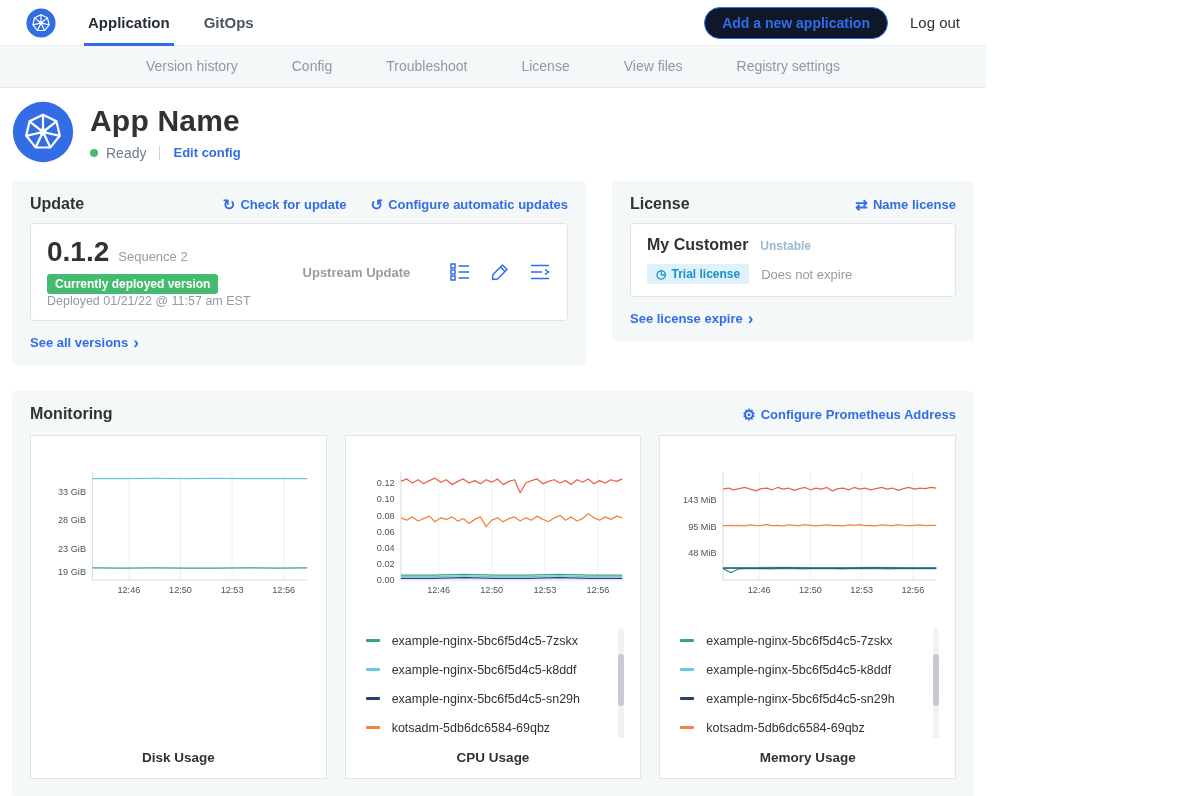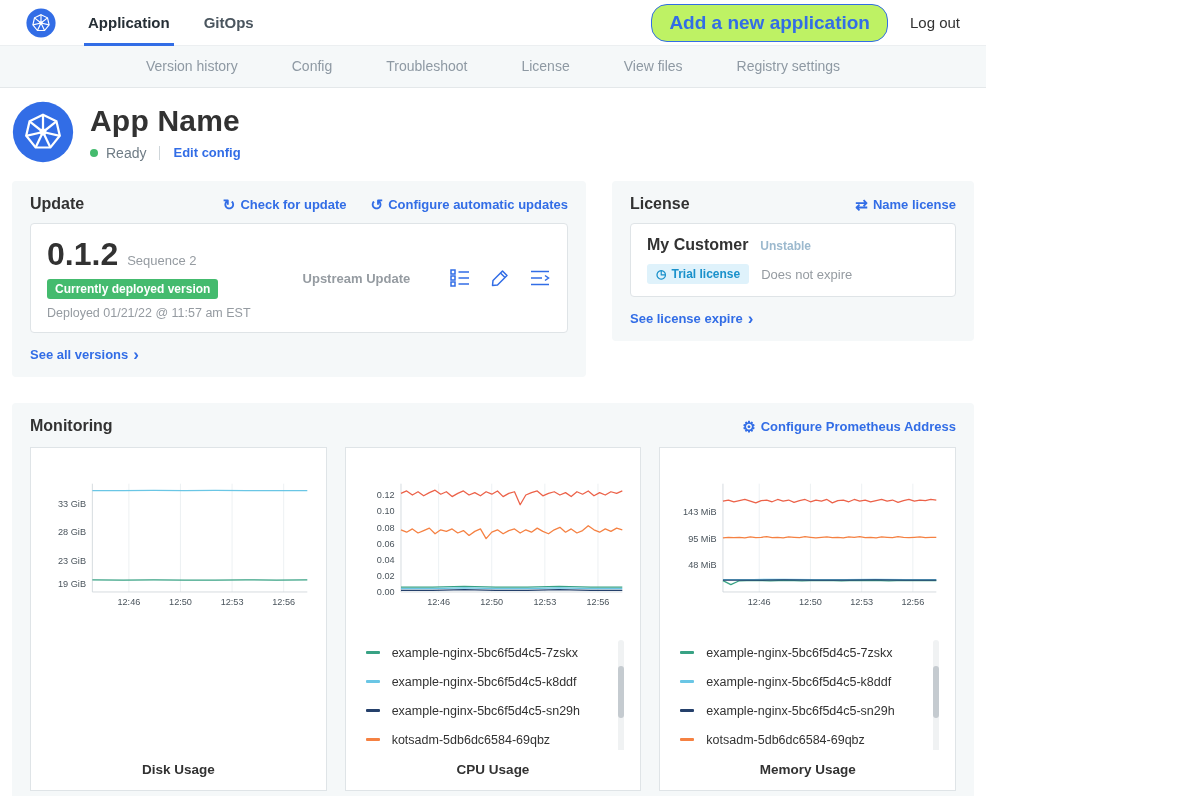--- a/index.html
+++ b/index.html
@@ -7,21 +7,21 @@
   .page{width:986px;height:796px;overflow:hidden;background:#fff;position:relative;}
 
   
   .topnav{height:46px;display:flex;align-items:center;padding:0 26px;border-bottom:1px solid #eceff1;box-sizing:border-box;background:#fff;}
   .logo-sm{width:30px;height:30px;flex:none;}
   .toptab{font-size:15px;font-weight:bold;color:#4a555e;margin-left:34px;height:46px;line-height:46px;position:relative;cursor:pointer;}
   .toptab.first{margin-left:32px;}
   .toptab.active{color:#262f36;}
   .toptab.active:after{content:"";position:absolute;left:-4px;right:-4px;bottom:0;height:3px;background:#326de6;}
   .topnav-right{margin-left:auto;display:flex;align-items:center;gap:22px;}
-  .add-app-btn{border:1px solid #326de6;color:#326de6;background:#bef264;border-radius:16px;padding:7px 17px;font-size:19px;font-weight:bold;font-family:inherit;cursor:pointer;}
+  .add-app-btn{border:1px solid #326de6;color:#326de6;background:#0f172a;border-radius:16px;padding:7px 17px;font-size:14px;font-weight:bold;font-family:inherit;cursor:pointer;}
   .logout{font-size:15px;color:#323232;cursor:pointer;}
 
   
   .subnav{height:42px;background:#f5f8f9;border-bottom:1px solid #e4e8ea;display:flex;justify-content:center;box-sizing:border-box;}
   .subtab{font-size:14px;color:#8e99a3;padding:0 27px;line-height:41px;height:42px;box-sizing:border-box;cursor:pointer;white-space:nowrap;}
   .subtab.active{color:#323232;font-weight:bold;border-bottom:2px solid #44515c;}
 
   
   .app-header{display:flex;align-items:center;padding:13px 0 12px 12px;}
   .logo-lg{width:62px;height:62px;flex:none;}
@@ -38,24 +38,24 @@
   .cards-row{display:flex;align-items:flex-start;gap:26px;padding:6px 12px 0;}
   .card{background:#f5f8f9;border-radius:4px;padding:14px 18px;box-sizing:border-box;}
   .version-card{width:574px;flex:none;}
   .license-card{flex:1;}
   .card-head{display:flex;align-items:center;}
   .card-title{font-size:16px;font-weight:bold;}
   .card-head-links{margin-left:auto;display:flex;gap:24px;align-items:center;}
   .white-box{background:#fff;border:1px solid #dfe4e7;border-radius:4px;margin-top:10px;padding:12px 16px;}
   .version-box{display:flex;align-items:center;}
   .version-row{display:flex;align-items:baseline;}
-  .version-number{font-size:32px;font-weight:bold;}
+  .version-number{font-size:28px;font-weight:bold;}
   .sequence{font-size:13px;color:#959ba1;margin-left:9px;}
   .deployed-badge{display:inline-block;background:#44bb6e;color:#fff;font-size:12px;font-weight:bold;border-radius:3px;padding:3px 8px;margin-top:6px;}
-  .deployed-at{font-size:12.5px;color:#959ba1;margin-top:7px;}
+  .deployed-at{font-size:12.5px;color:#959ba1;}
   .upstream{font-size:13px;font-weight:bold;color:#959ba1;margin-left:52px;}
   .vb-icons{margin-left:auto;display:flex;gap:18px;align-items:center;}
   .vb-icon{width:22px;height:22px;cursor:pointer;}
   .see-link{margin-top:12px;}
   .chev{font-size:17px;font-weight:bold;line-height:0.9;}
 
   .customer-row{display:flex;align-items:baseline;}
   .customer-name{font-size:16px;font-weight:bold;}
   .channel{font-size:12px;color:#9cb9ce;font-weight:bold;margin-left:12px;}
   .license-meta{display:flex;align-items:center;gap:12px;margin-top:10px;}

